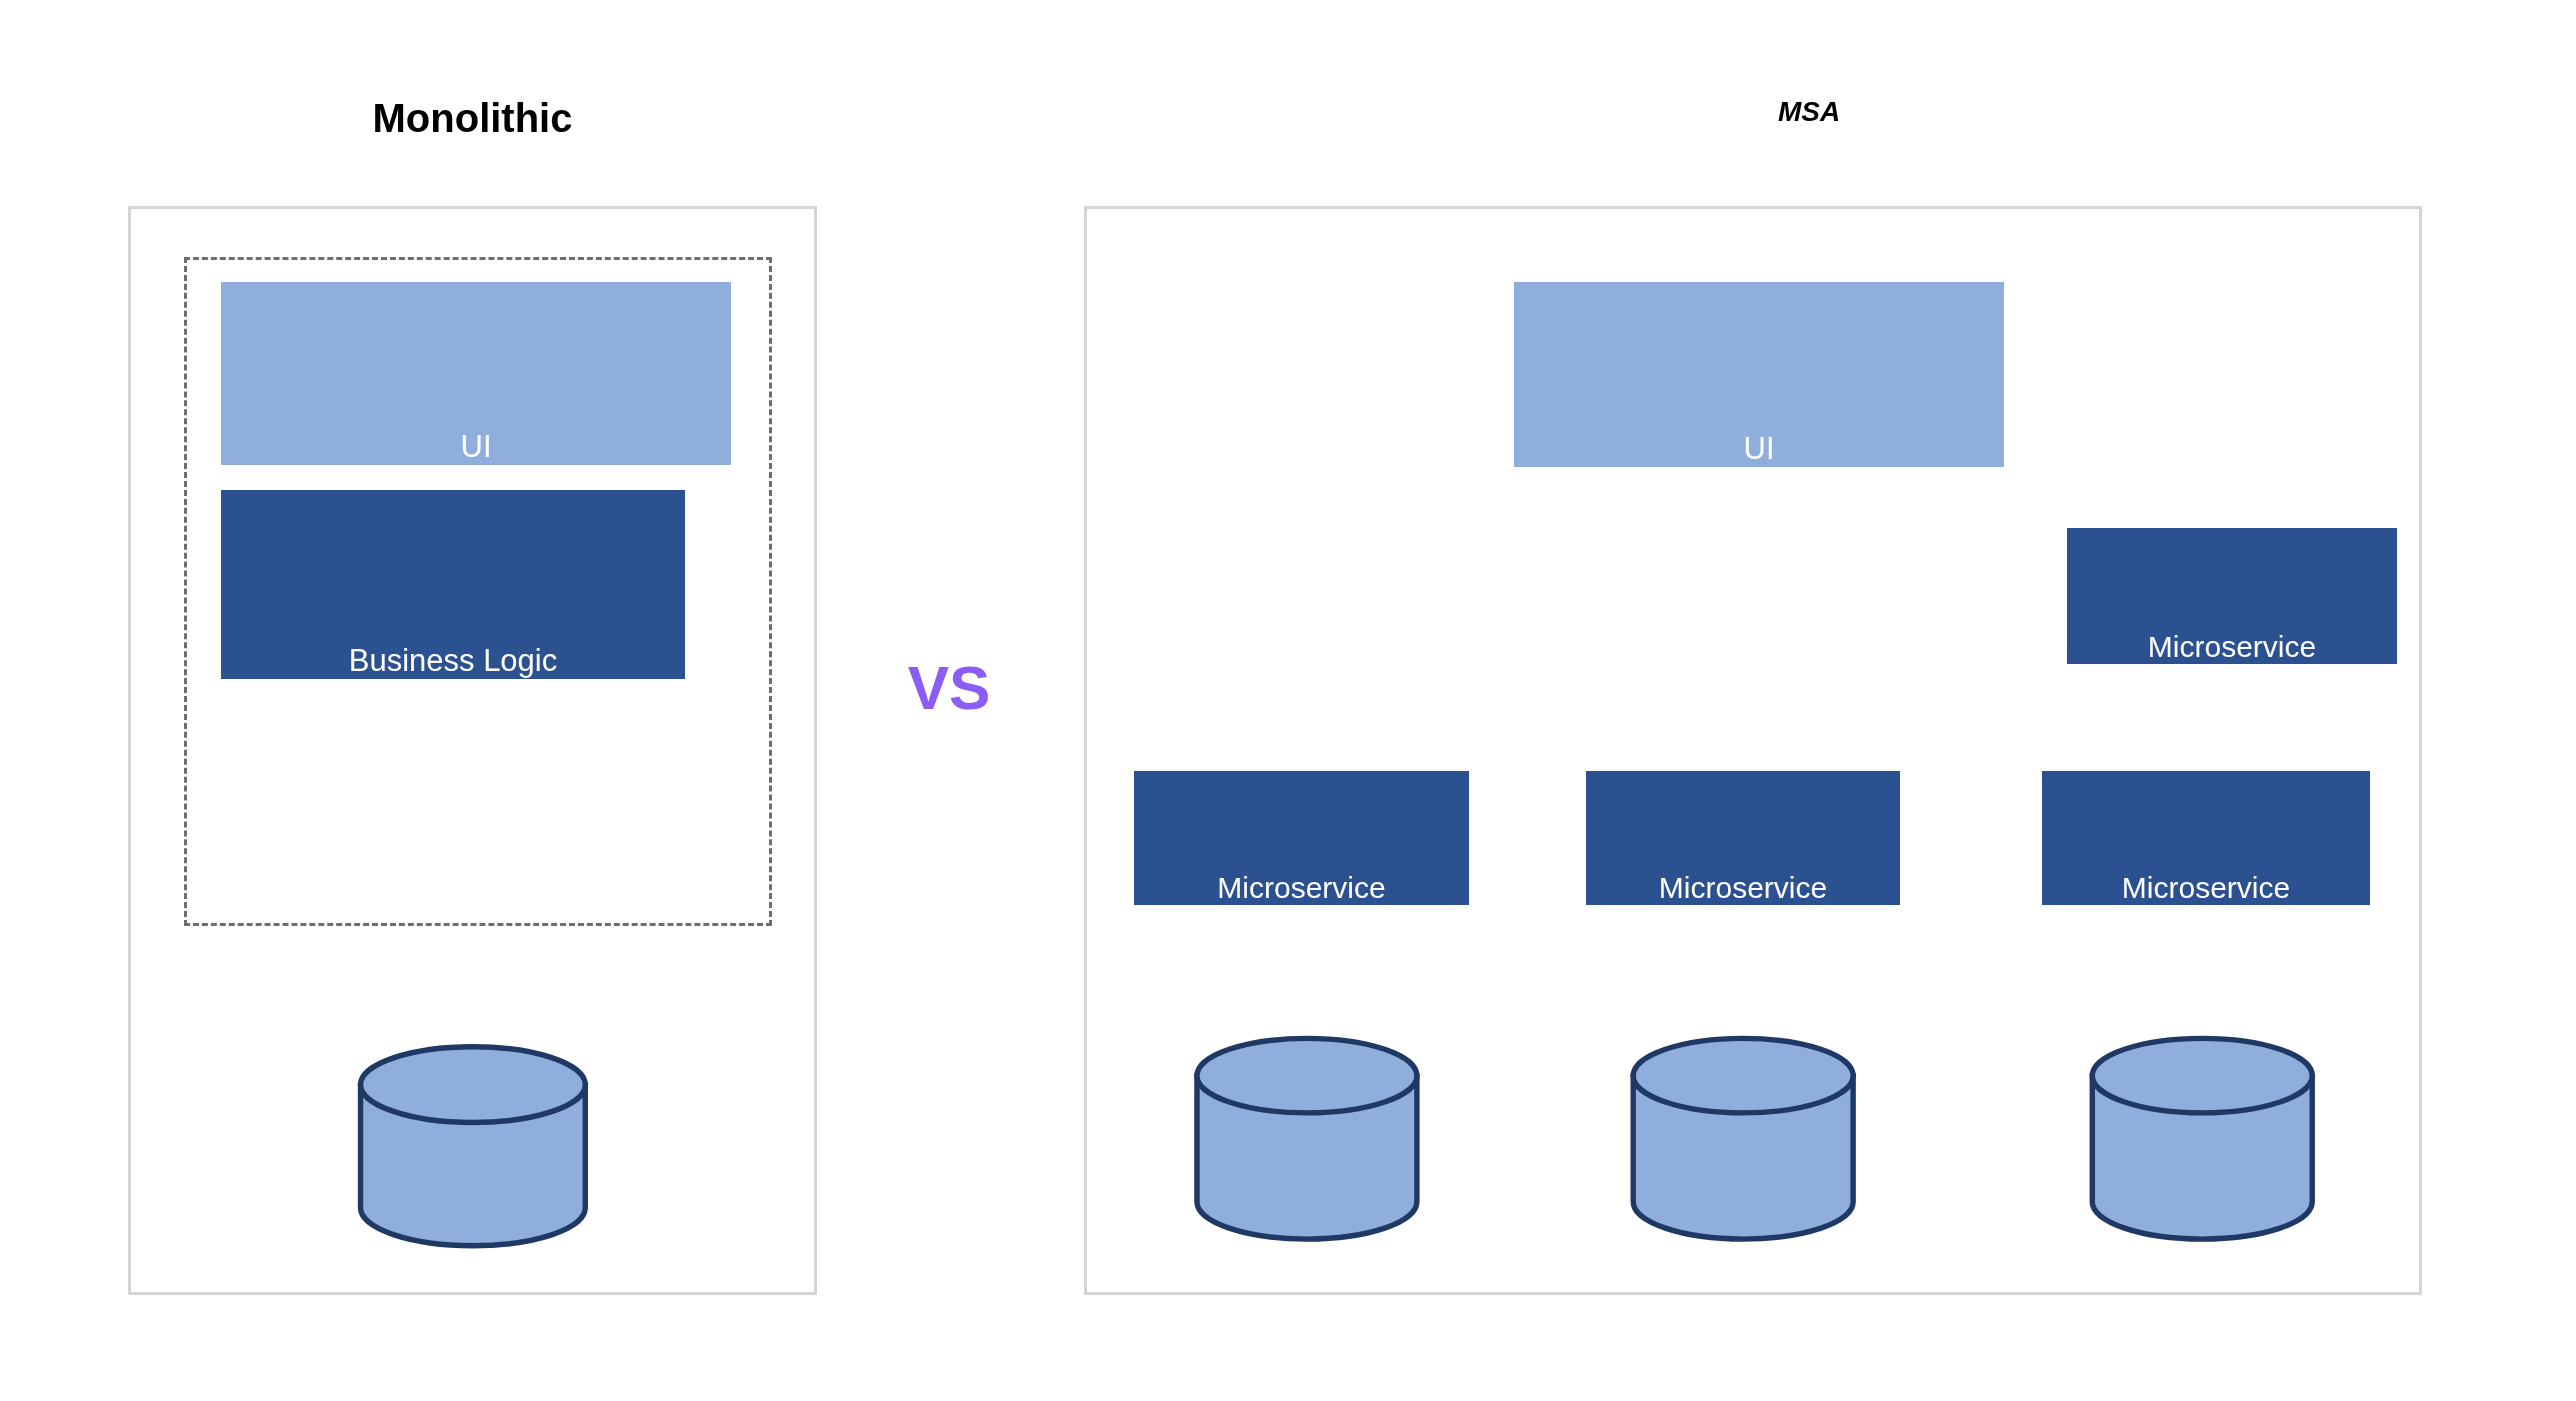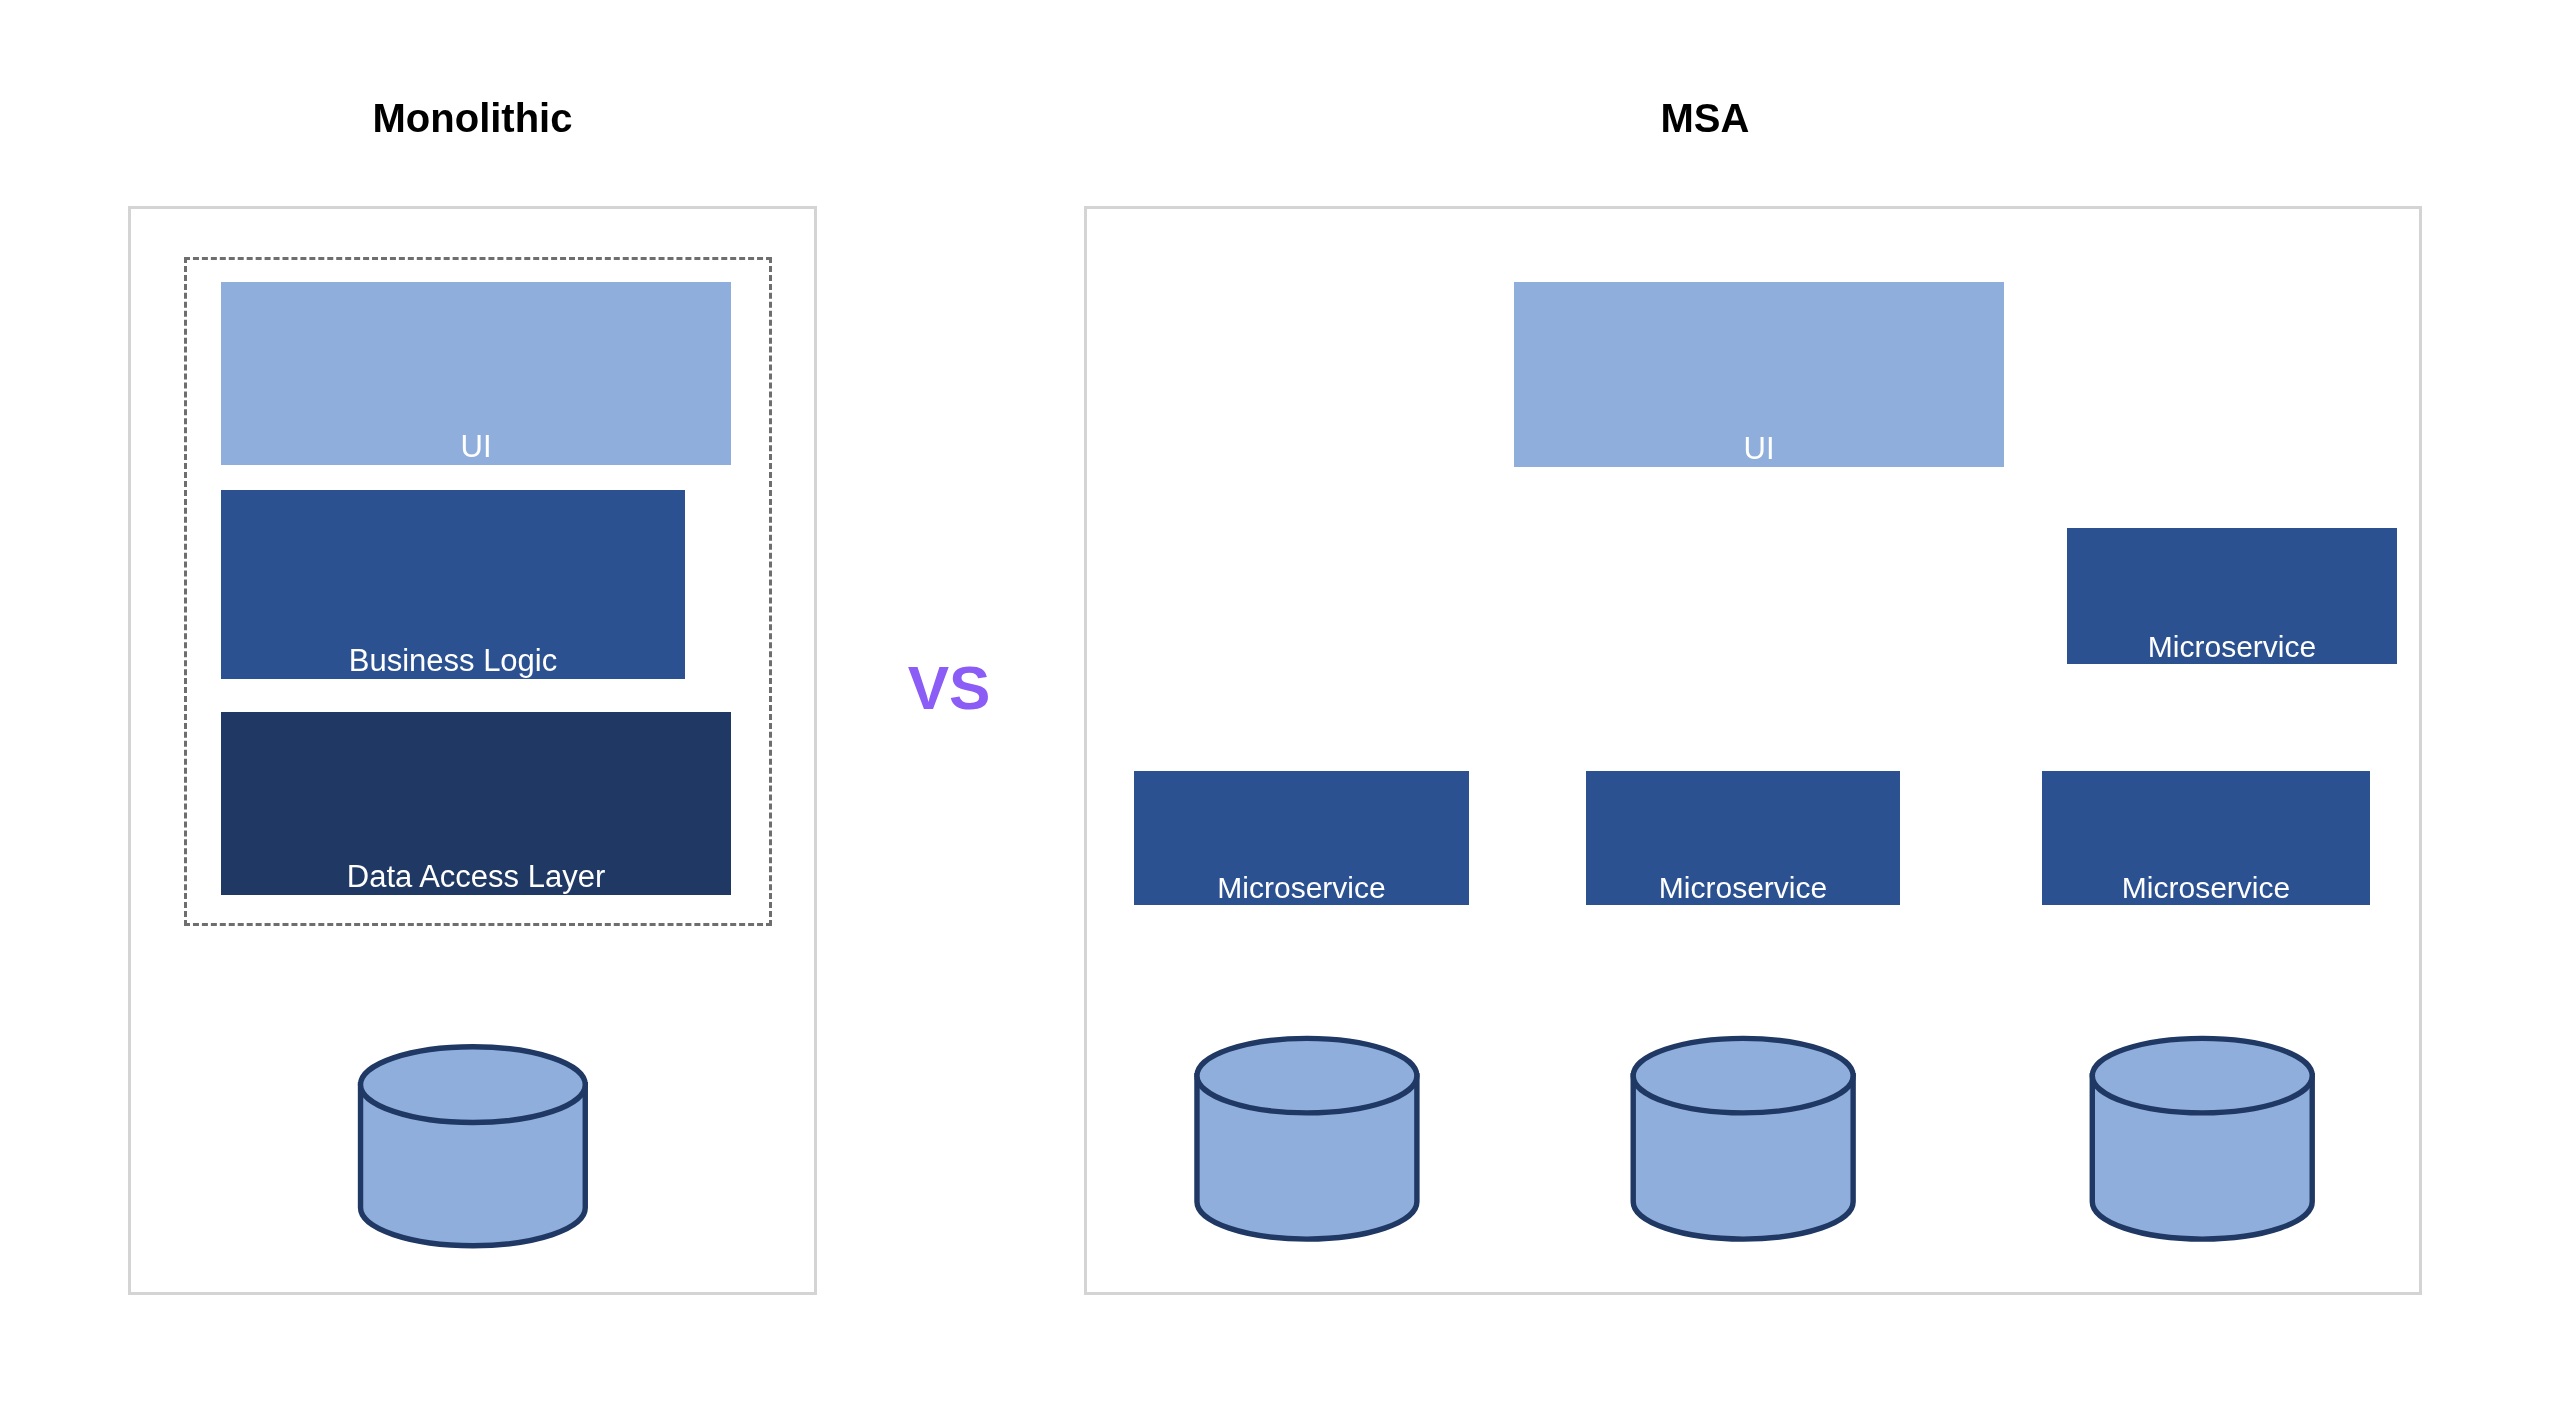--- a/index.html
+++ b/index.html
@@ -65,34 +65,31 @@
   <div class="dashed" style="left:184px;top:257px;width:588px;height:669px;"></div>
 
   <div class="box" style="left:221px;top:282px;width:510px;height:183px;background:#8faedc;font-size:31px;">
     <span>UI</span>
   </div>
 
   <div class="box" style="left:221px;top:490px;width:464px;height:189px;background:#2c5191;font-size:31px;">
     <span>Business Logic</span>
   </div>
 
-  <div class="box" style="left:221px;top:712px;width:510px;height:183px;background:#1f3864;font-size:31px;">
-    <span>Data Access Layer</span>
-  </div>
 
   <svg class="svgl" viewBox="0 0 4287 2333">
     <g>
       <path d="M600,1805 L600,2010 A187,63 0 0 0 974,2010 L974,1805 Z" fill="#8faedc" stroke="#1f3864" stroke-width="9"></path>
       <ellipse cx="787" cy="1805" rx="187" ry="63" fill="#8faedc" stroke="#1f3864" stroke-width="9"></ellipse>
     </g>
   </svg>
 
   <div class="vs" style="left:853px;top:652px;width:192px;font-size:62px;">VS</div>
 
-  <div class="title" style="left:1036px;top:96px;width:1338px;font-size:40px;">MSA</div>
+  <div class="title" style="left:1140px;top:96px;width:1338px;font-size:28px;font-style:italic;">MSA</div>
 
   <div class="frame" style="left:1084px;top:206px;width:1338px;height:1089px;"></div>
 
   <div class="box" style="left:1514px;top:282px;width:490px;height:185px;background:#8faedc;font-size:31px;">
     <span>UI</span>
   </div>
 
   <div class="box" style="left:2067px;top:528px;width:330px;height:136px;background:#2c5191;font-size:30px;">
     <span>Microservice</span>
   </div>

